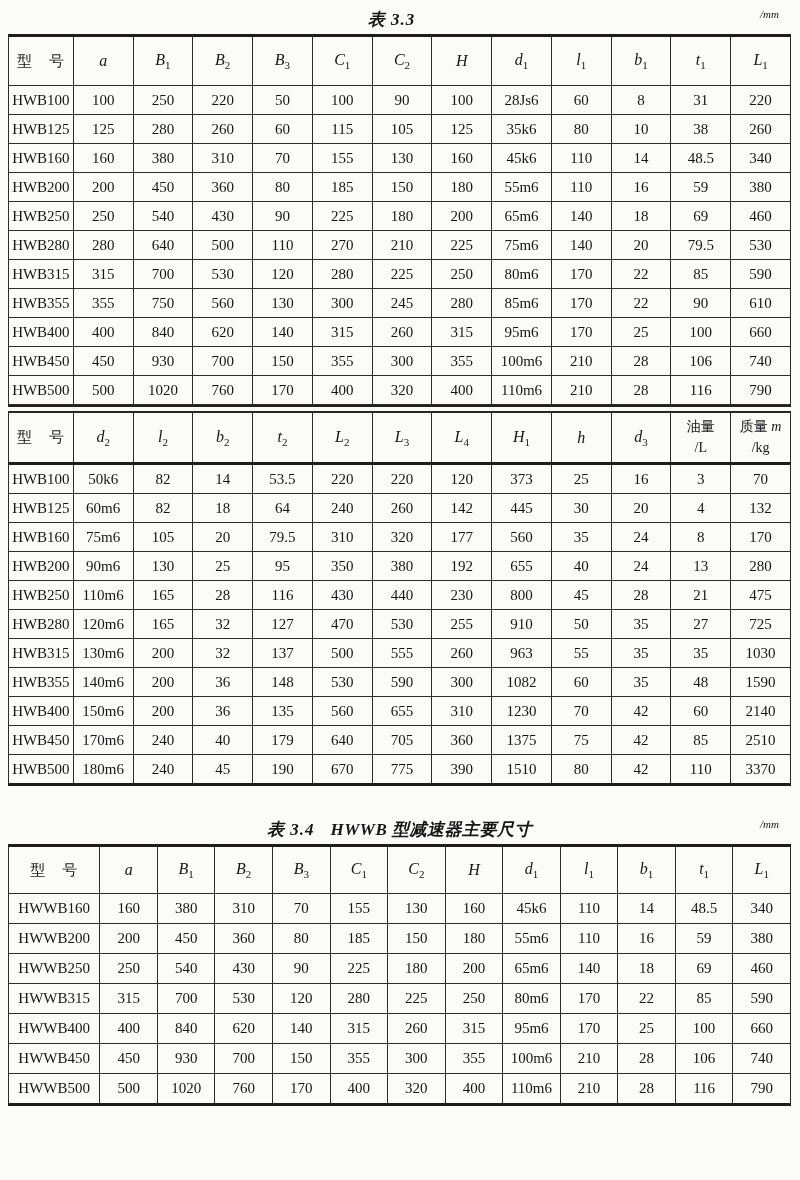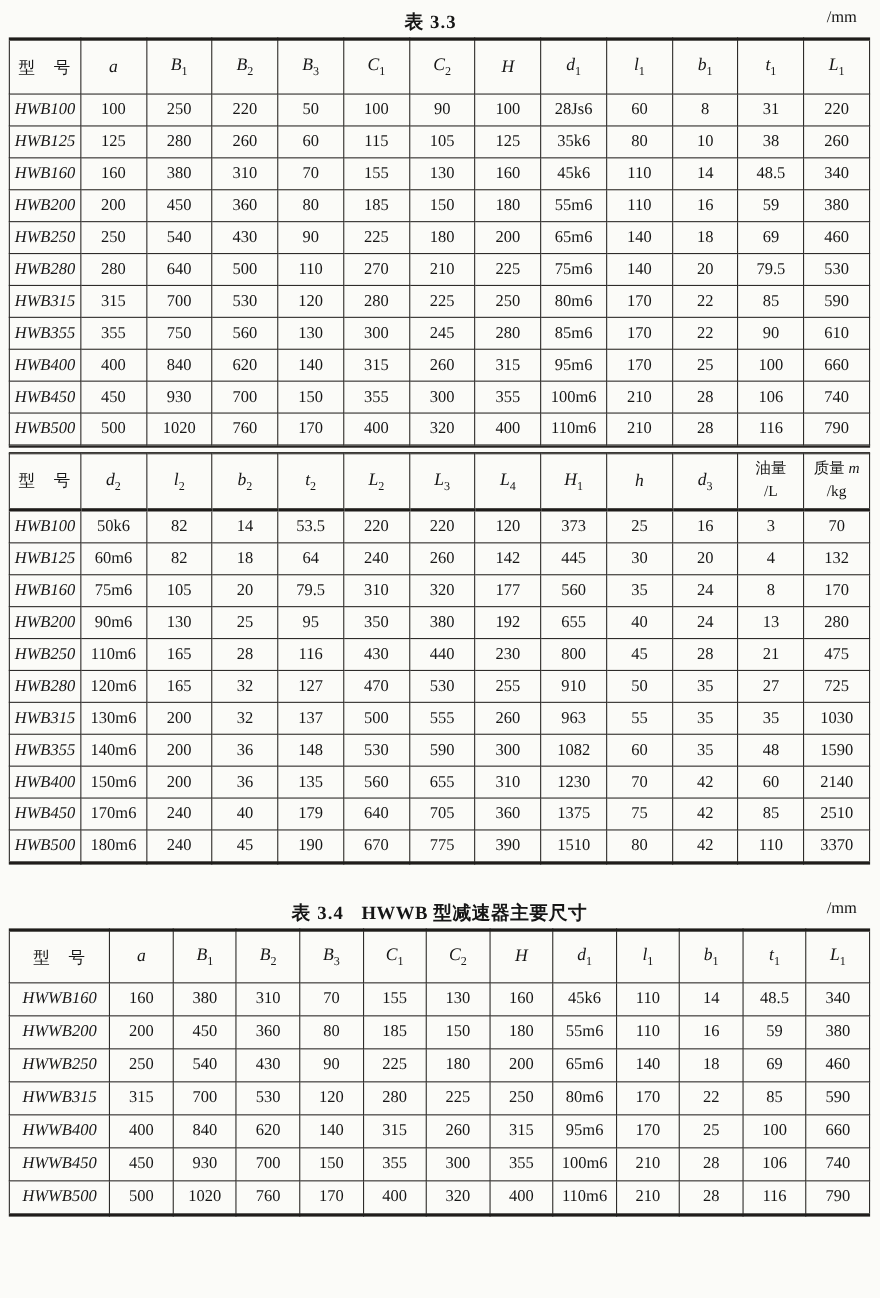--- a/index.html
+++ b/index.html
@@ -12,26 +12,27 @@
   }
   .page{padding:8px 9px 0 8px;position:relative;}
 
   .caption-row{
     position:relative;
     height:25px;
     display:flex;
     align-items:baseline;
     justify-content:center;
     margin-bottom:1px;
+    font-style:italic;
   }
   .caption-label{font-weight:bold;font-size:17px;letter-spacing:1px;margin-right:16px;}
   .caption-title{font-weight:bold;font-size:17px;letter-spacing:0.5px;}
   .caption-unit{
     position:absolute;right:12px;top:0;
-    font-size:15px;font-weight:normal;letter-spacing:0;
+    font-size:11px;font-weight:normal;letter-spacing:0;
   }
 
   table{
     width:100%;
     border-collapse:collapse;
     table-layout:fixed;
   }
   th,td{
     border:1px solid #2e2c2a;
     text-align:center;
@@ -67,21 +68,21 @@
   .t33s2 td{height:28px;}
 
   .gap{height:32px;}
 
   
   .t34{border-top:3px solid #1f1d1b;border-bottom:3px solid #1f1d1b;}
   .t34 th{height:46px;}
   .t34 td{height:29px;}
   .t34 th:first-child{width:11.3%;}
 
-  td.model{font-size:15px;font-style:italic;}
+  td.model{font-size:15px;}
 </style>
 </head>
 <body>
 
 <div class="page">
 
   <div class="caption-row">
     <span class="caption-label">表 3.3</span>
     <span class="caption-unit">/mm</span>
   </div>

